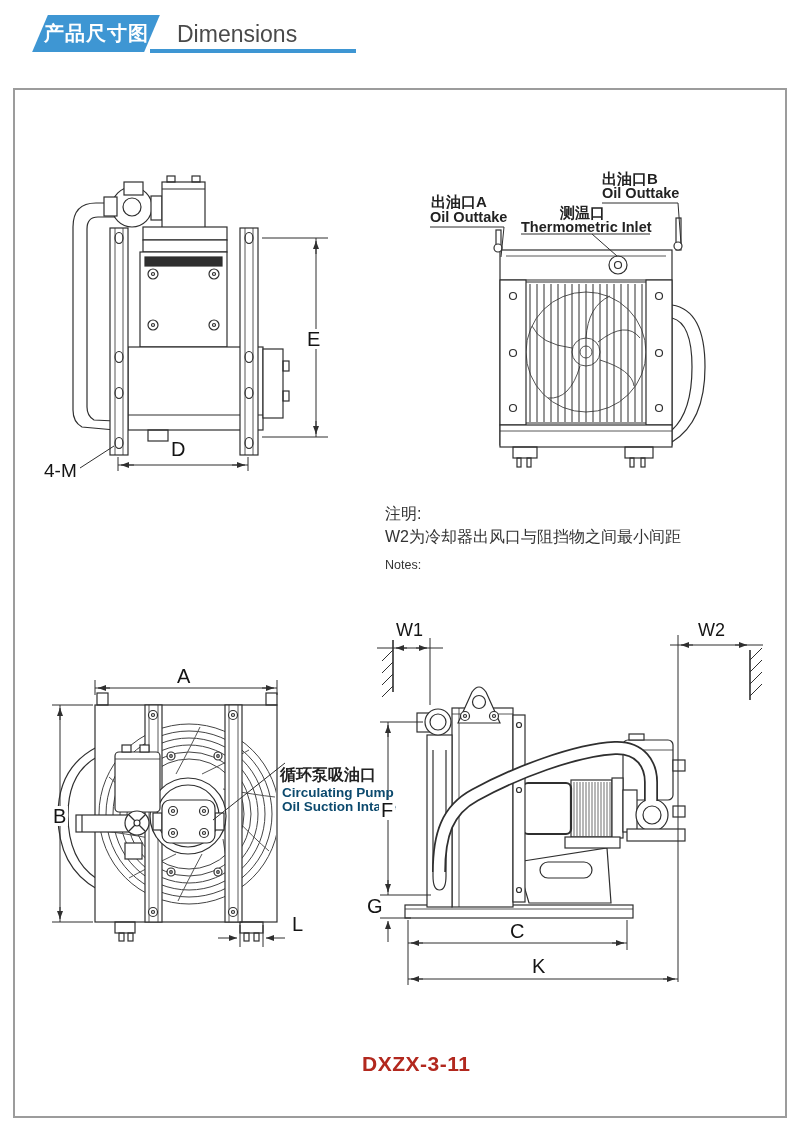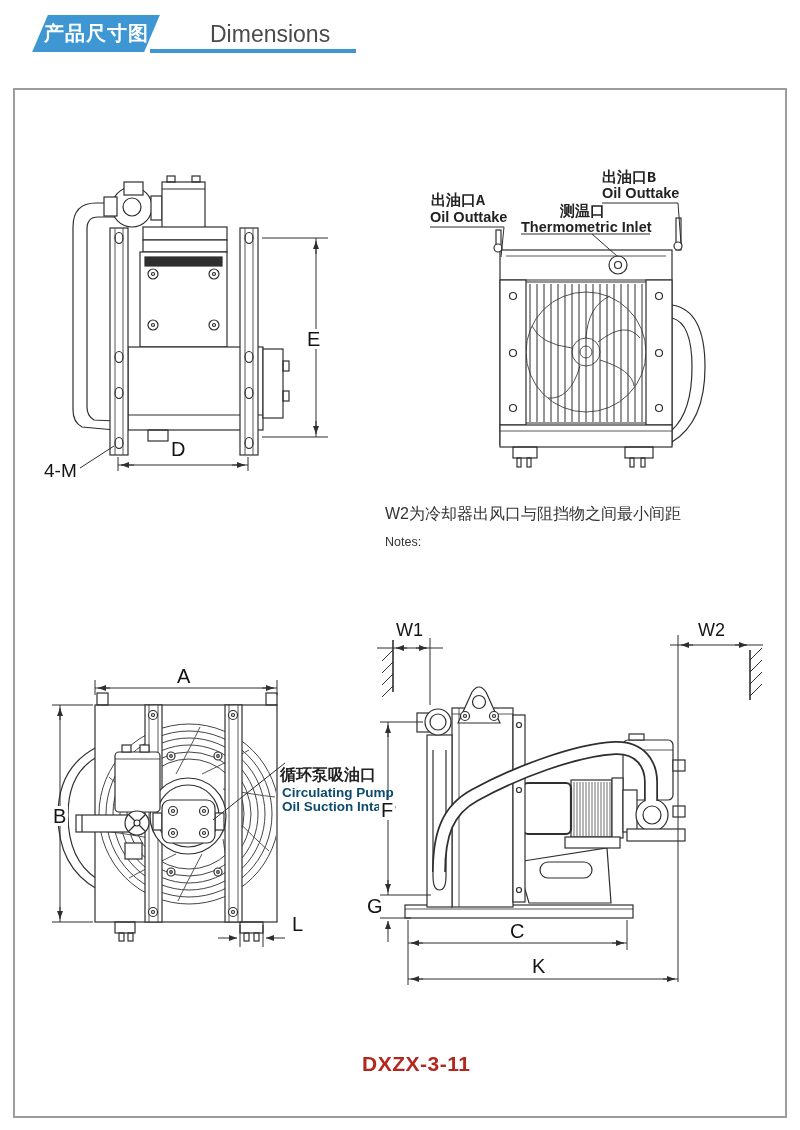--- a/index.html
+++ b/index.html
@@ -1,30 +1,30 @@
 <!DOCTYPE html>
 <html><head>
 <meta charset="utf-8">
 <style>
   html,body{margin:0;padding:0;background:#fff;}
   body{width:800px;height:1130px;position:relative;font-family:"Liberation Sans","DejaVu Sans",sans-serif;overflow:hidden;}
   
   .badge{position:absolute;left:40px;top:15px;width:112px;height:37px;background:#3e96d3;transform:skewX(-23deg);display:flex;align-items:center;justify-content:center;}
   .badge span{transform:skewX(23deg);color:#fff;font-size:20px;font-weight:bold;letter-spacing:1px;white-space:nowrap;}
-  .hdr-title{position:absolute;left:177px;top:21px;font-size:23px;color:#4a4a4a;margin-left:33px;}
+  .hdr-title{position:absolute;left:177px;top:21px;font-size:23px;color:#4a4a4a;}
   .hdr-line{position:absolute;left:150px;top:49px;width:206px;height:4px;background:#3e96d3;}
   
   .panel{position:absolute;left:13px;top:88px;width:770px;height:1026px;border:2px solid #9c9c9c;background:#fff;}
   
   .dim{position:absolute;font-size:20px;color:#141414;line-height:1;}
   .dim.bg{background:#fff;padding:0 2px;}
   .dim.sm{font-size:18px;}
   
   .lbl{position:absolute;color:#222;line-height:1.05;white-space:nowrap;}
-  .lbl-zh{font-size:15px;font-weight:bold;font-family:Liberation Mono, monospace;}
+  .lbl-zh{font-size:15px;font-weight:bold;}
   .lbl-en{font-size:14.5px;font-weight:bold;}
   .lbl-zh2{font-size:16px;font-weight:bold;}
   .lbl-en2{font-size:13.5px;font-weight:bold;color:#0c4a6e;}
   
   .notes{position:absolute;left:385px;top:502px;color:#333;}
   .n-zh{font-size:16px;line-height:23px;font-weight:500;}
   .n-en{font-size:12.5px;line-height:14.5px;}
   .n-en.first{margin-top:10px;}
   
   .model{position:absolute;left:362px;top:1031px;font-size:21px;font-weight:bold;color:#b2281e;letter-spacing:0.5px;margin-top:21px;}
@@ -439,17 +439,18 @@
 <div class="dim bg" style="left:51px;top:806px">B</div>
 <div class="dim" style="left:292px;top:914px">L</div>
 <div class="dim sm" style="left:396px;top:621px">W1</div>
 <div class="dim sm" style="left:698px;top:621px">W2</div>
 <div class="dim bg" style="left:379px;top:800px">F</div>
 <div class="dim" style="left:367px;top:896px">G</div>
 <div class="dim" style="left:510px;top:921px">C</div>
 <div class="dim" style="left:532px;top:956px">K</div>
 
 <div class="notes">
+  <div class="n-zh">注明:</div>
   <div class="n-zh">W2为冷却器出风口与阻挡物之间最小间距</div>
   <div class="n-en first">Notes:</div>
 </div>
 
 <div class="model">DXZX-3-11</div>
 
 </body></html>

